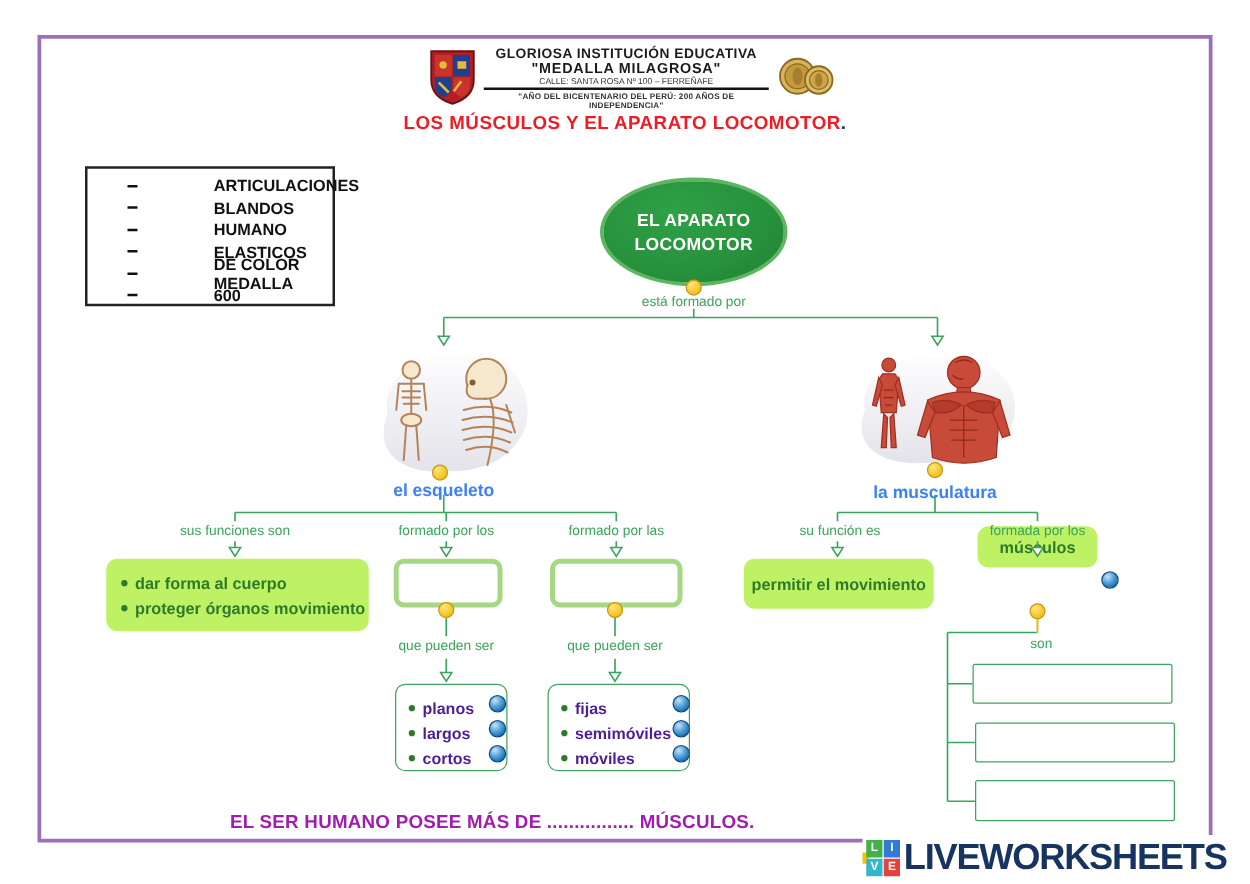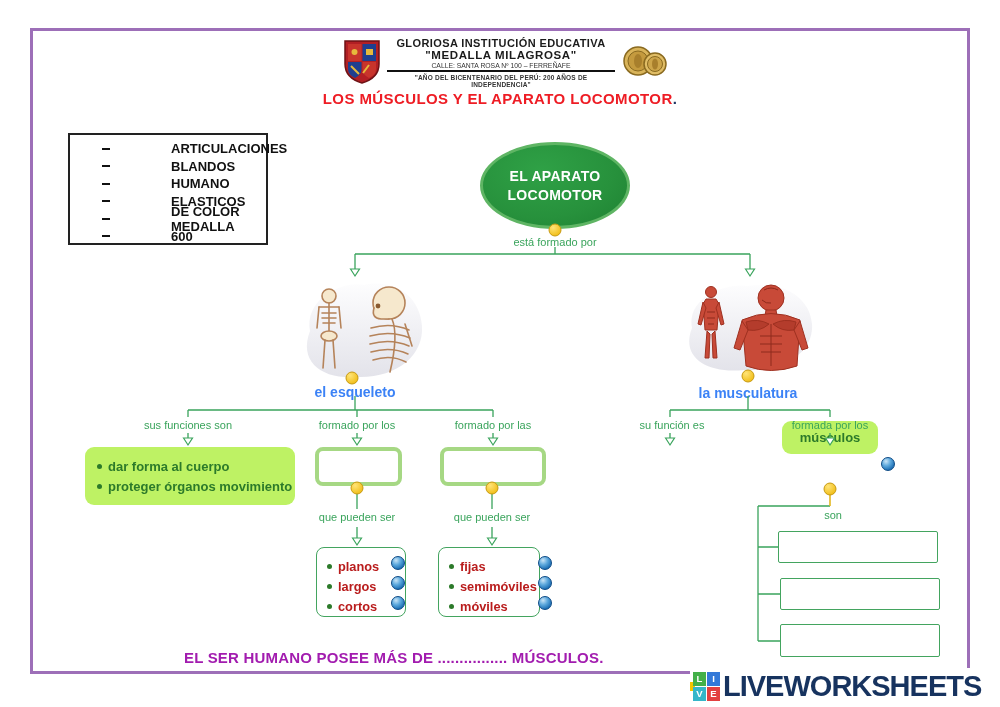--- a/index.html
+++ b/index.html
@@ -64,22 +64,22 @@
   .bb1 { left:315px; top:447px; width:87px;  height:39px; }
   .bb2 { left:440px; top:447px; width:106px; height:39px; }
   .thin { border:1.3px solid #43a45f; border-radius:2px; }
   .mb1 { left:778px; top:531px; width:160px; height:32px; }
   .mb2 { left:780px; top:578px; width:160px; height:32px; }
   .mb3 { left:780px; top:624px; width:160px; height:33px; }
 
   .list-box { position:absolute; background:#fff; border:1.6px solid #43a45f; border-radius:8px;
               padding:8px 0 0 10px; z-index:2; }
   .lb1 { left:316px; top:547px; width:90px;  height:70px; }
-  .lb2 { left:438px; top:547px; width:102px; height:70px; }
-  .l-item { display:flex; align-items:center; height:20px; font-size:12.8px; font-weight:bold; color:#b91c1c; }
+  .lb2 { left:438px; top:547px; width:114px; height:70px; }
+  .l-item { display:flex; align-items:center; height:20px; font-size:12.8px; font-weight:bold; color:#4c1d95; }
 
   .audio { position:absolute; width:14px; height:14px; border-radius:50%;
            background:radial-gradient(circle at 34% 28%, #c9e4f6 0%, #5ea9dd 38%, #1a6cb2 78%, #0d4f8c 100%);
            border:1px solid #0c4a85; z-index:4; }
 
   
   .footer-sentence { position:absolute; left:184px; top:649px; font-size:15px;
                      font-weight:bold; color:#a21caf; letter-spacing:.2px; z-index:2; }
 
   .brand { position:absolute; left:690px; top:668px; height:37px; display:flex; align-items:center;
@@ -264,20 +264,23 @@
       </div>
     <div class="l-item">
         <span class="bullet"></span>
         <span>móviles</span>
       </div>
   </div>
   <div class="audio" style="left:538px; top:556px;"></div>
   <div class="audio" style="left:538px; top:576px;"></div>
   <div class="audio" style="left:538px; top:596px;"></div>
 
+  <div class="green-box pill pill-funcion">
+      <span>permitir el movimiento</span>
+    </div>
   <div class="green-box pill pill-musculos">
       <span>músculos</span>
     </div>
   <div class="audio" style="left:881px; top:457px;"></div>
 
   <div class="blank-box thin mb1"></div>
   <div class="blank-box thin mb2"></div>
   <div class="blank-box thin mb3"></div>
 
   <div class="footer-sentence">EL SER HUMANO POSEE MÁS DE ................ MÚSCULOS.</div>

